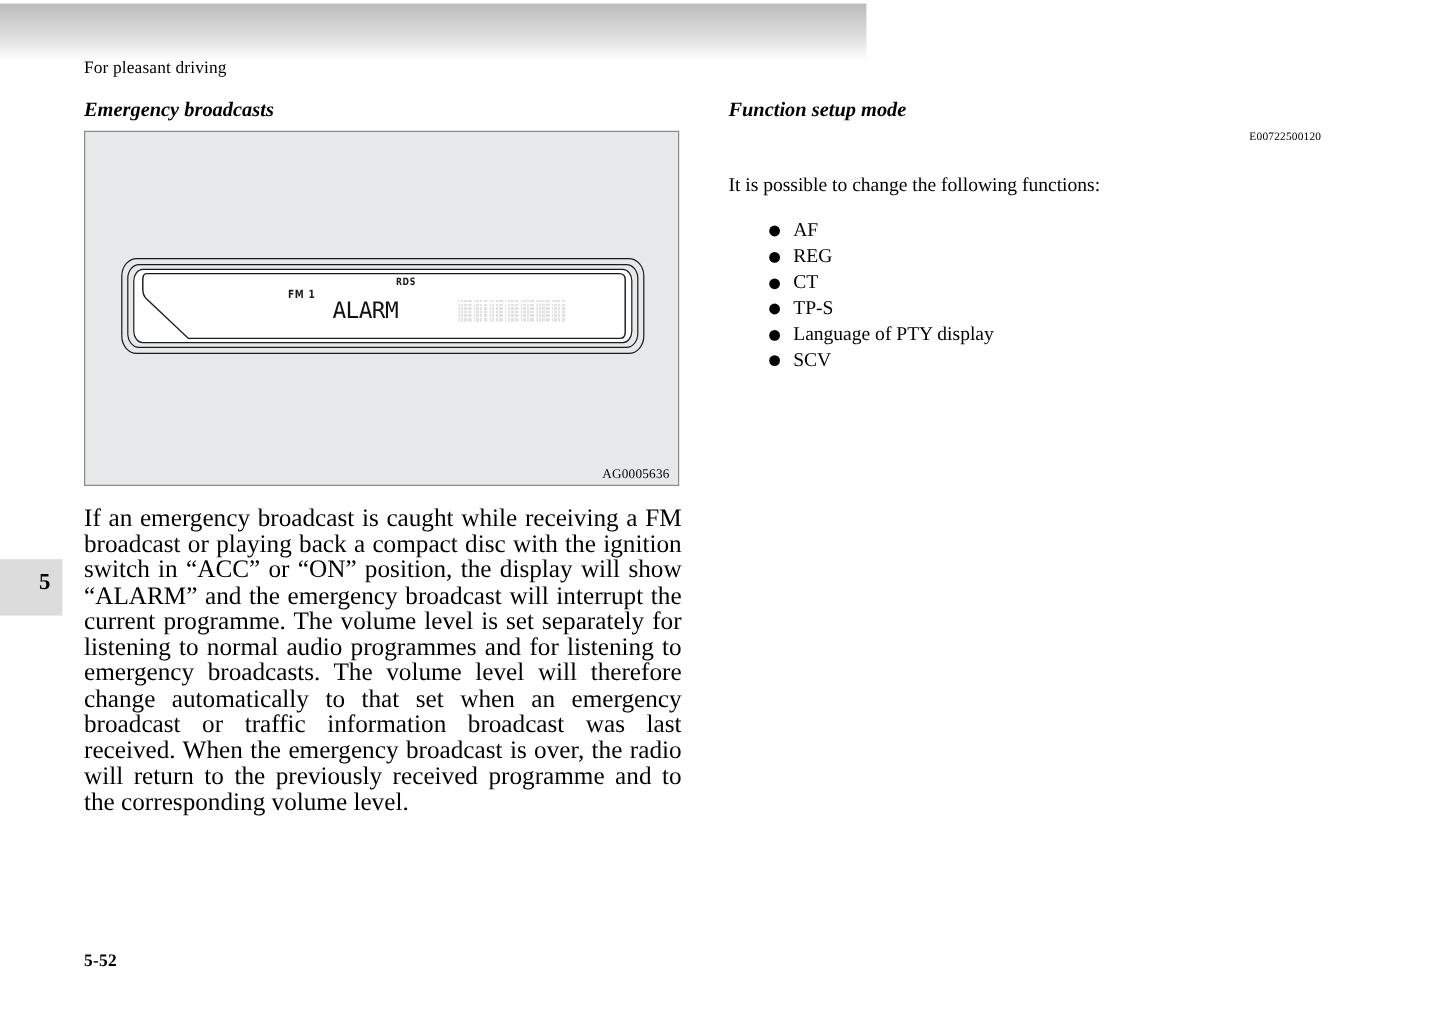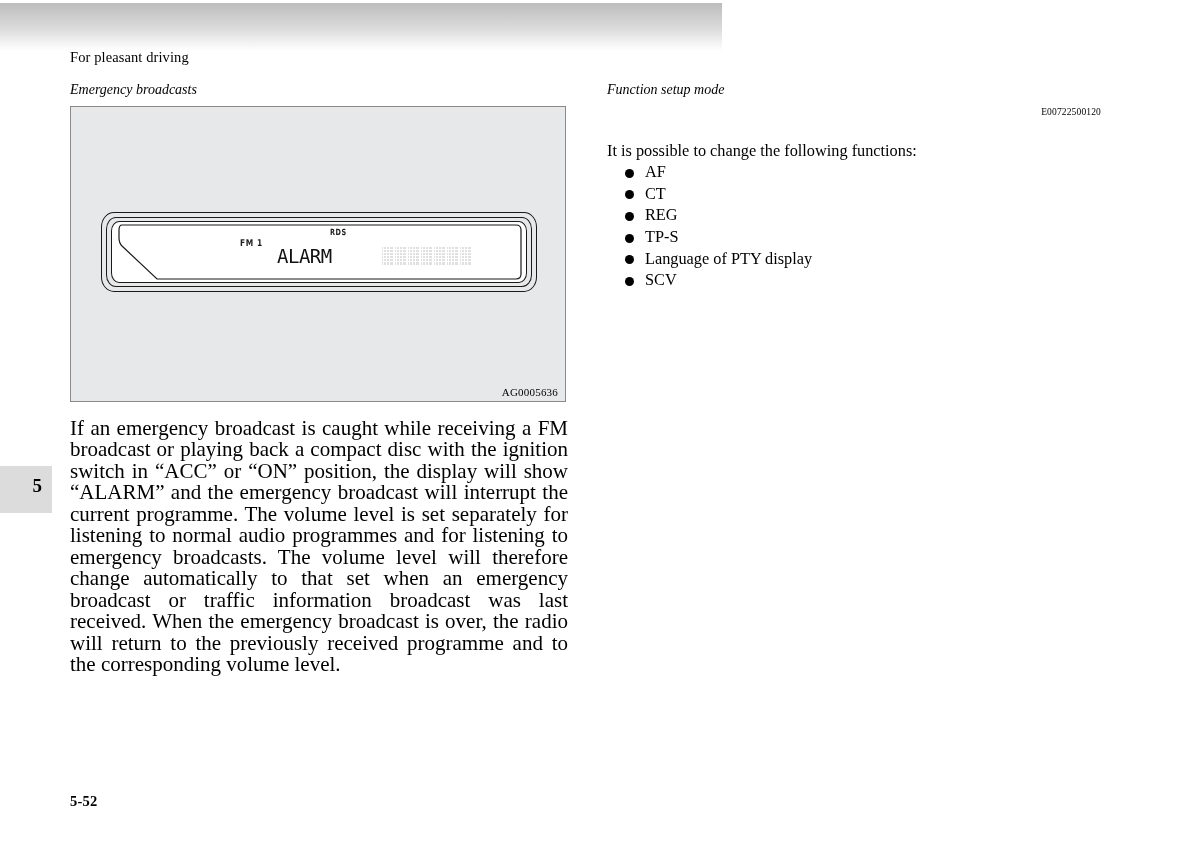--- a/index.html
+++ b/index.html
@@ -58,22 +58,22 @@
 
   
   .column {
     position: absolute;
     top: 82px;
   }
   #left-column  { left: 70px;  width: 498px; }
   #right-column { left: 607px; width: 494px; }
 
   .section-title {
-    font-size: 14px;
-    font-weight: normal;
+    font-size: 17px;
+    font-weight: bold;
     font-style: italic;
     margin: 0;
     line-height: 1.2;
     white-space: nowrap;
   }
 
   .ref-code {
     font-size: 9.5px;
     text-align: right;
     margin-top: 8px;
@@ -202,21 +202,21 @@
 
   
   #right-intro {
     font-size: 16.3px;
     line-height: 21.5px;
     margin: 23px 0 0 0;
     white-space: nowrap;
   }
   #function-list {
     list-style: none;
-    margin: 0;
+    margin: 16px;
     padding: 0 0 0 18px;
   }
   #function-list li {
     font-size: 16.3px;
     line-height: 21.6px;
     position: relative;
     padding-left: 20px;
     white-space: nowrap;
   }
   #function-list li .bullet-dot {
@@ -296,21 +296,21 @@
 <div class="column" id="right-column">
 
   <h2 class="section-title">Function setup mode</h2>
 
   <div class="ref-code">E00722500120</div>
 
   <p id="right-intro">It is possible to change the following functions:</p>
 
   <ul id="function-list">
       <li><span class="bullet-dot"></span><span>AF</span></li>
+      <li><span class="bullet-dot"></span><span>REG</span></li>
       <li><span class="bullet-dot"></span><span>CT</span></li>
-      <li><span class="bullet-dot"></span><span>REG</span></li>
       <li><span class="bullet-dot"></span><span>TP-S</span></li>
       <li><span class="bullet-dot"></span><span>Language of PTY display</span></li>
       <li><span class="bullet-dot"></span><span>SCV</span></li>
     </ul>
 </div>
 
 <div id="page-folio">5-52</div>
 
 </body></html>

